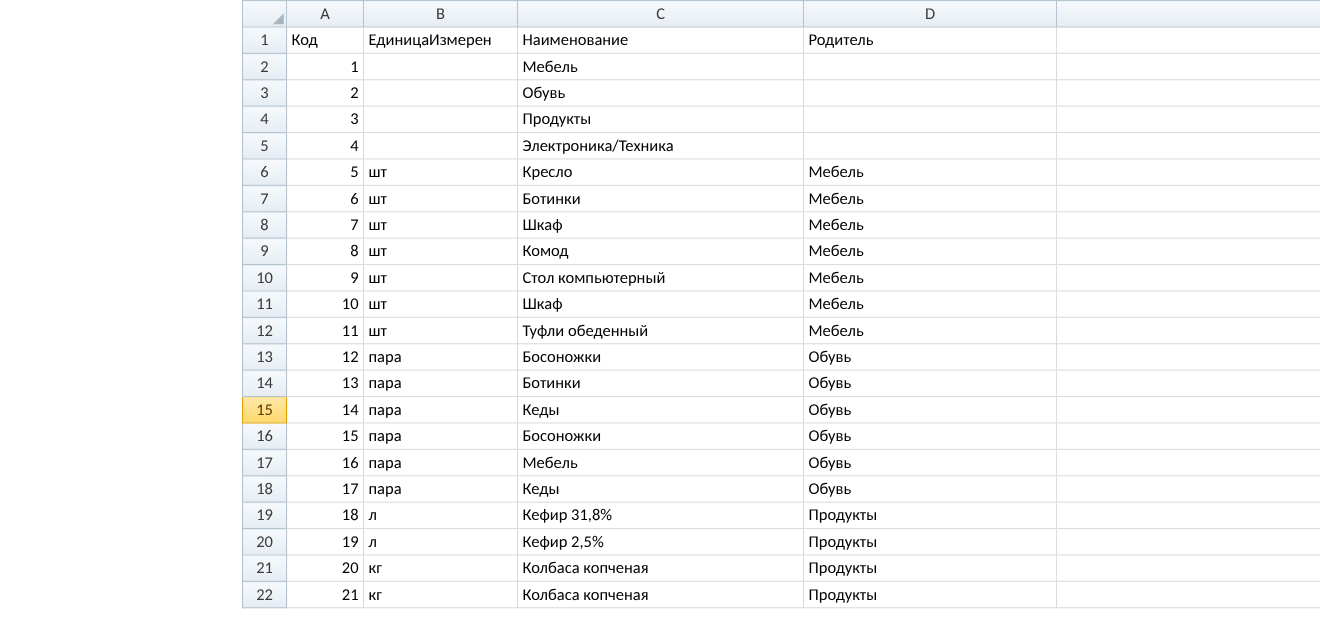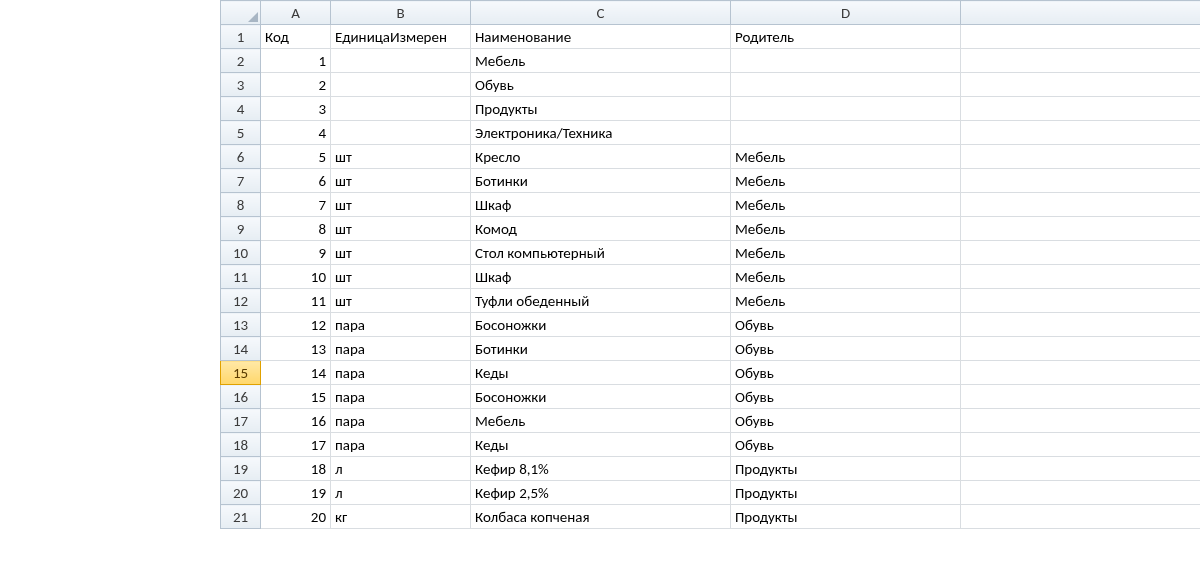--- a/index.html
+++ b/index.html
@@ -242,35 +242,43 @@
           <td class="cell-num">17</td>
           <td class="cell-txt">пара</td>
           <td class="cell-txt">Кеды</td>
           <td class="cell-txt">Обувь</td>
           <td class="cell-txt"></td>
         </tr>
         <tr>
           <td class="rowhdr">19</td>
           <td class="cell-num">18</td>
           <td class="cell-txt">л</td>
-          <td class="cell-txt">Кефир 8,1%</td>
+          <td class="cell-txt">Кефир 31,8%</td>
           <td class="cell-txt">Продукты</td>
           <td class="cell-txt"></td>
         </tr>
         <tr>
           <td class="rowhdr">20</td>
           <td class="cell-num">19</td>
           <td class="cell-txt">л</td>
           <td class="cell-txt">Кефир 2,5%</td>
           <td class="cell-txt">Продукты</td>
           <td class="cell-txt"></td>
         </tr>
         <tr>
           <td class="rowhdr">21</td>
           <td class="cell-num">20</td>
+          <td class="cell-txt">кг</td>
+          <td class="cell-txt">Колбаса копченая</td>
+          <td class="cell-txt">Продукты</td>
+          <td class="cell-txt"></td>
+        </tr>
+        <tr>
+          <td class="rowhdr">22</td>
+          <td class="cell-num">21</td>
           <td class="cell-txt">кг</td>
           <td class="cell-txt">Колбаса копченая</td>
           <td class="cell-txt">Продукты</td>
           <td class="cell-txt"></td>
         </tr>
       </tbody>
   </table>
 </div>
 
 </body></html>

